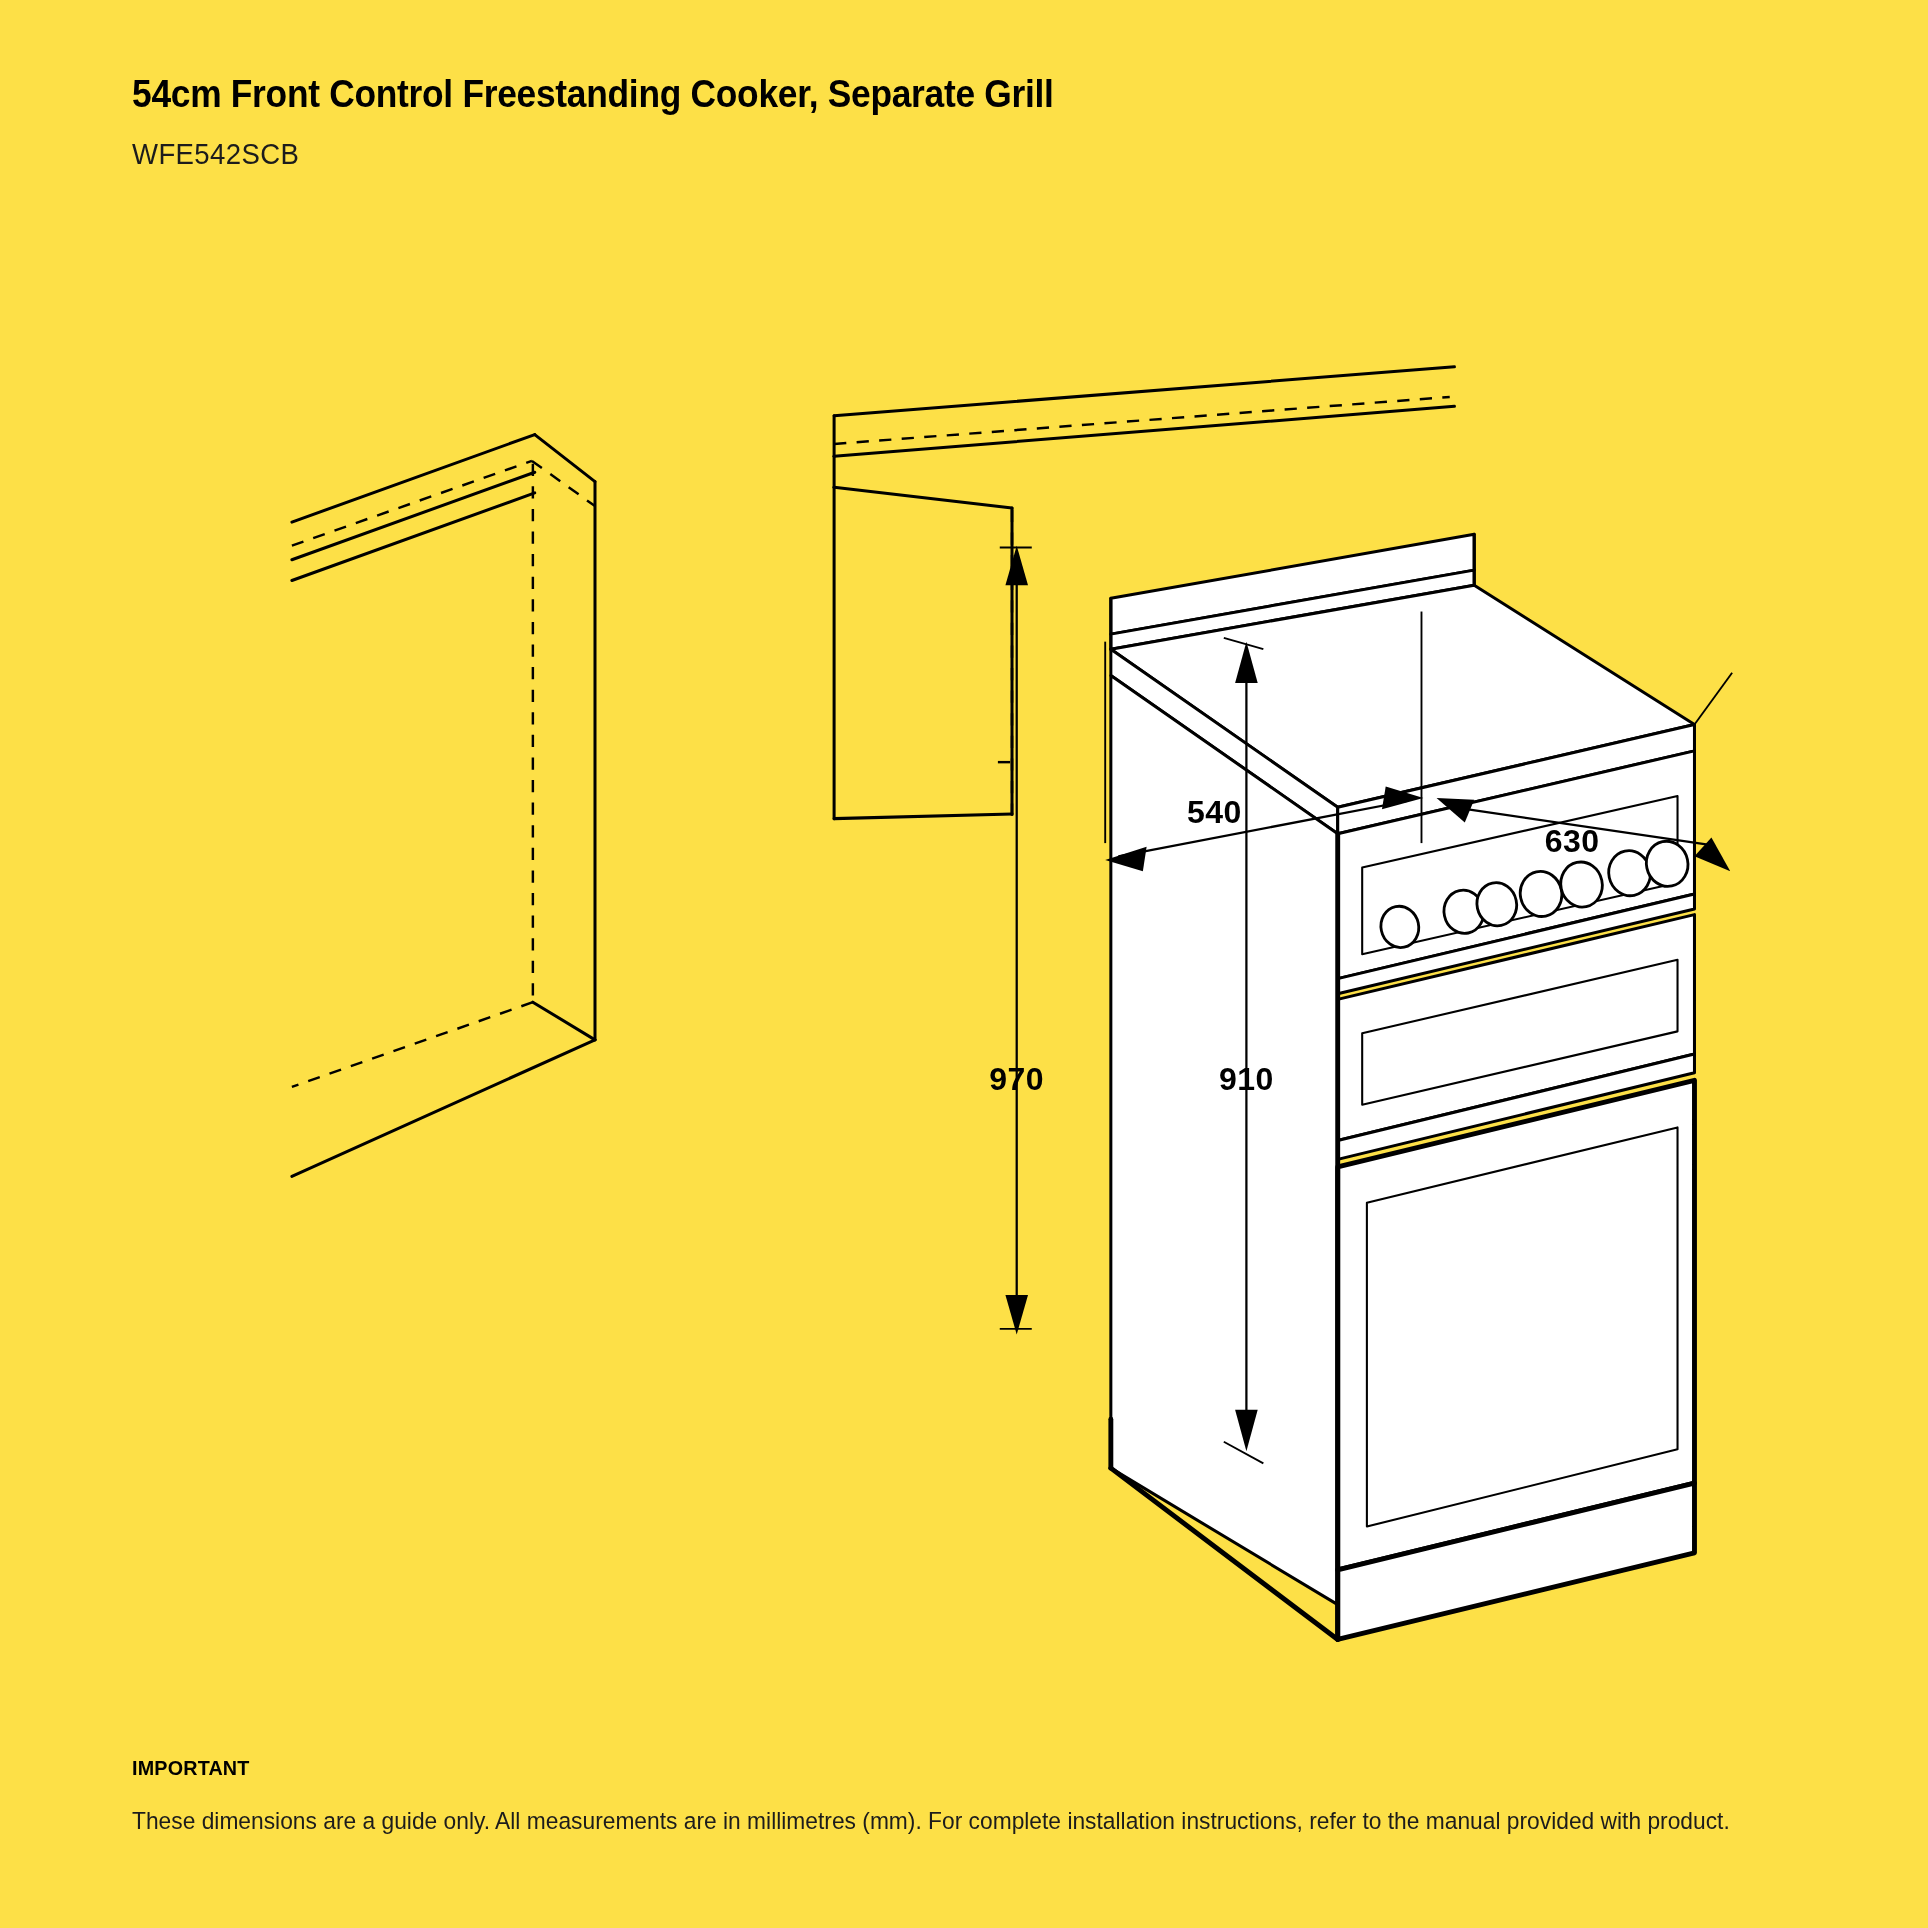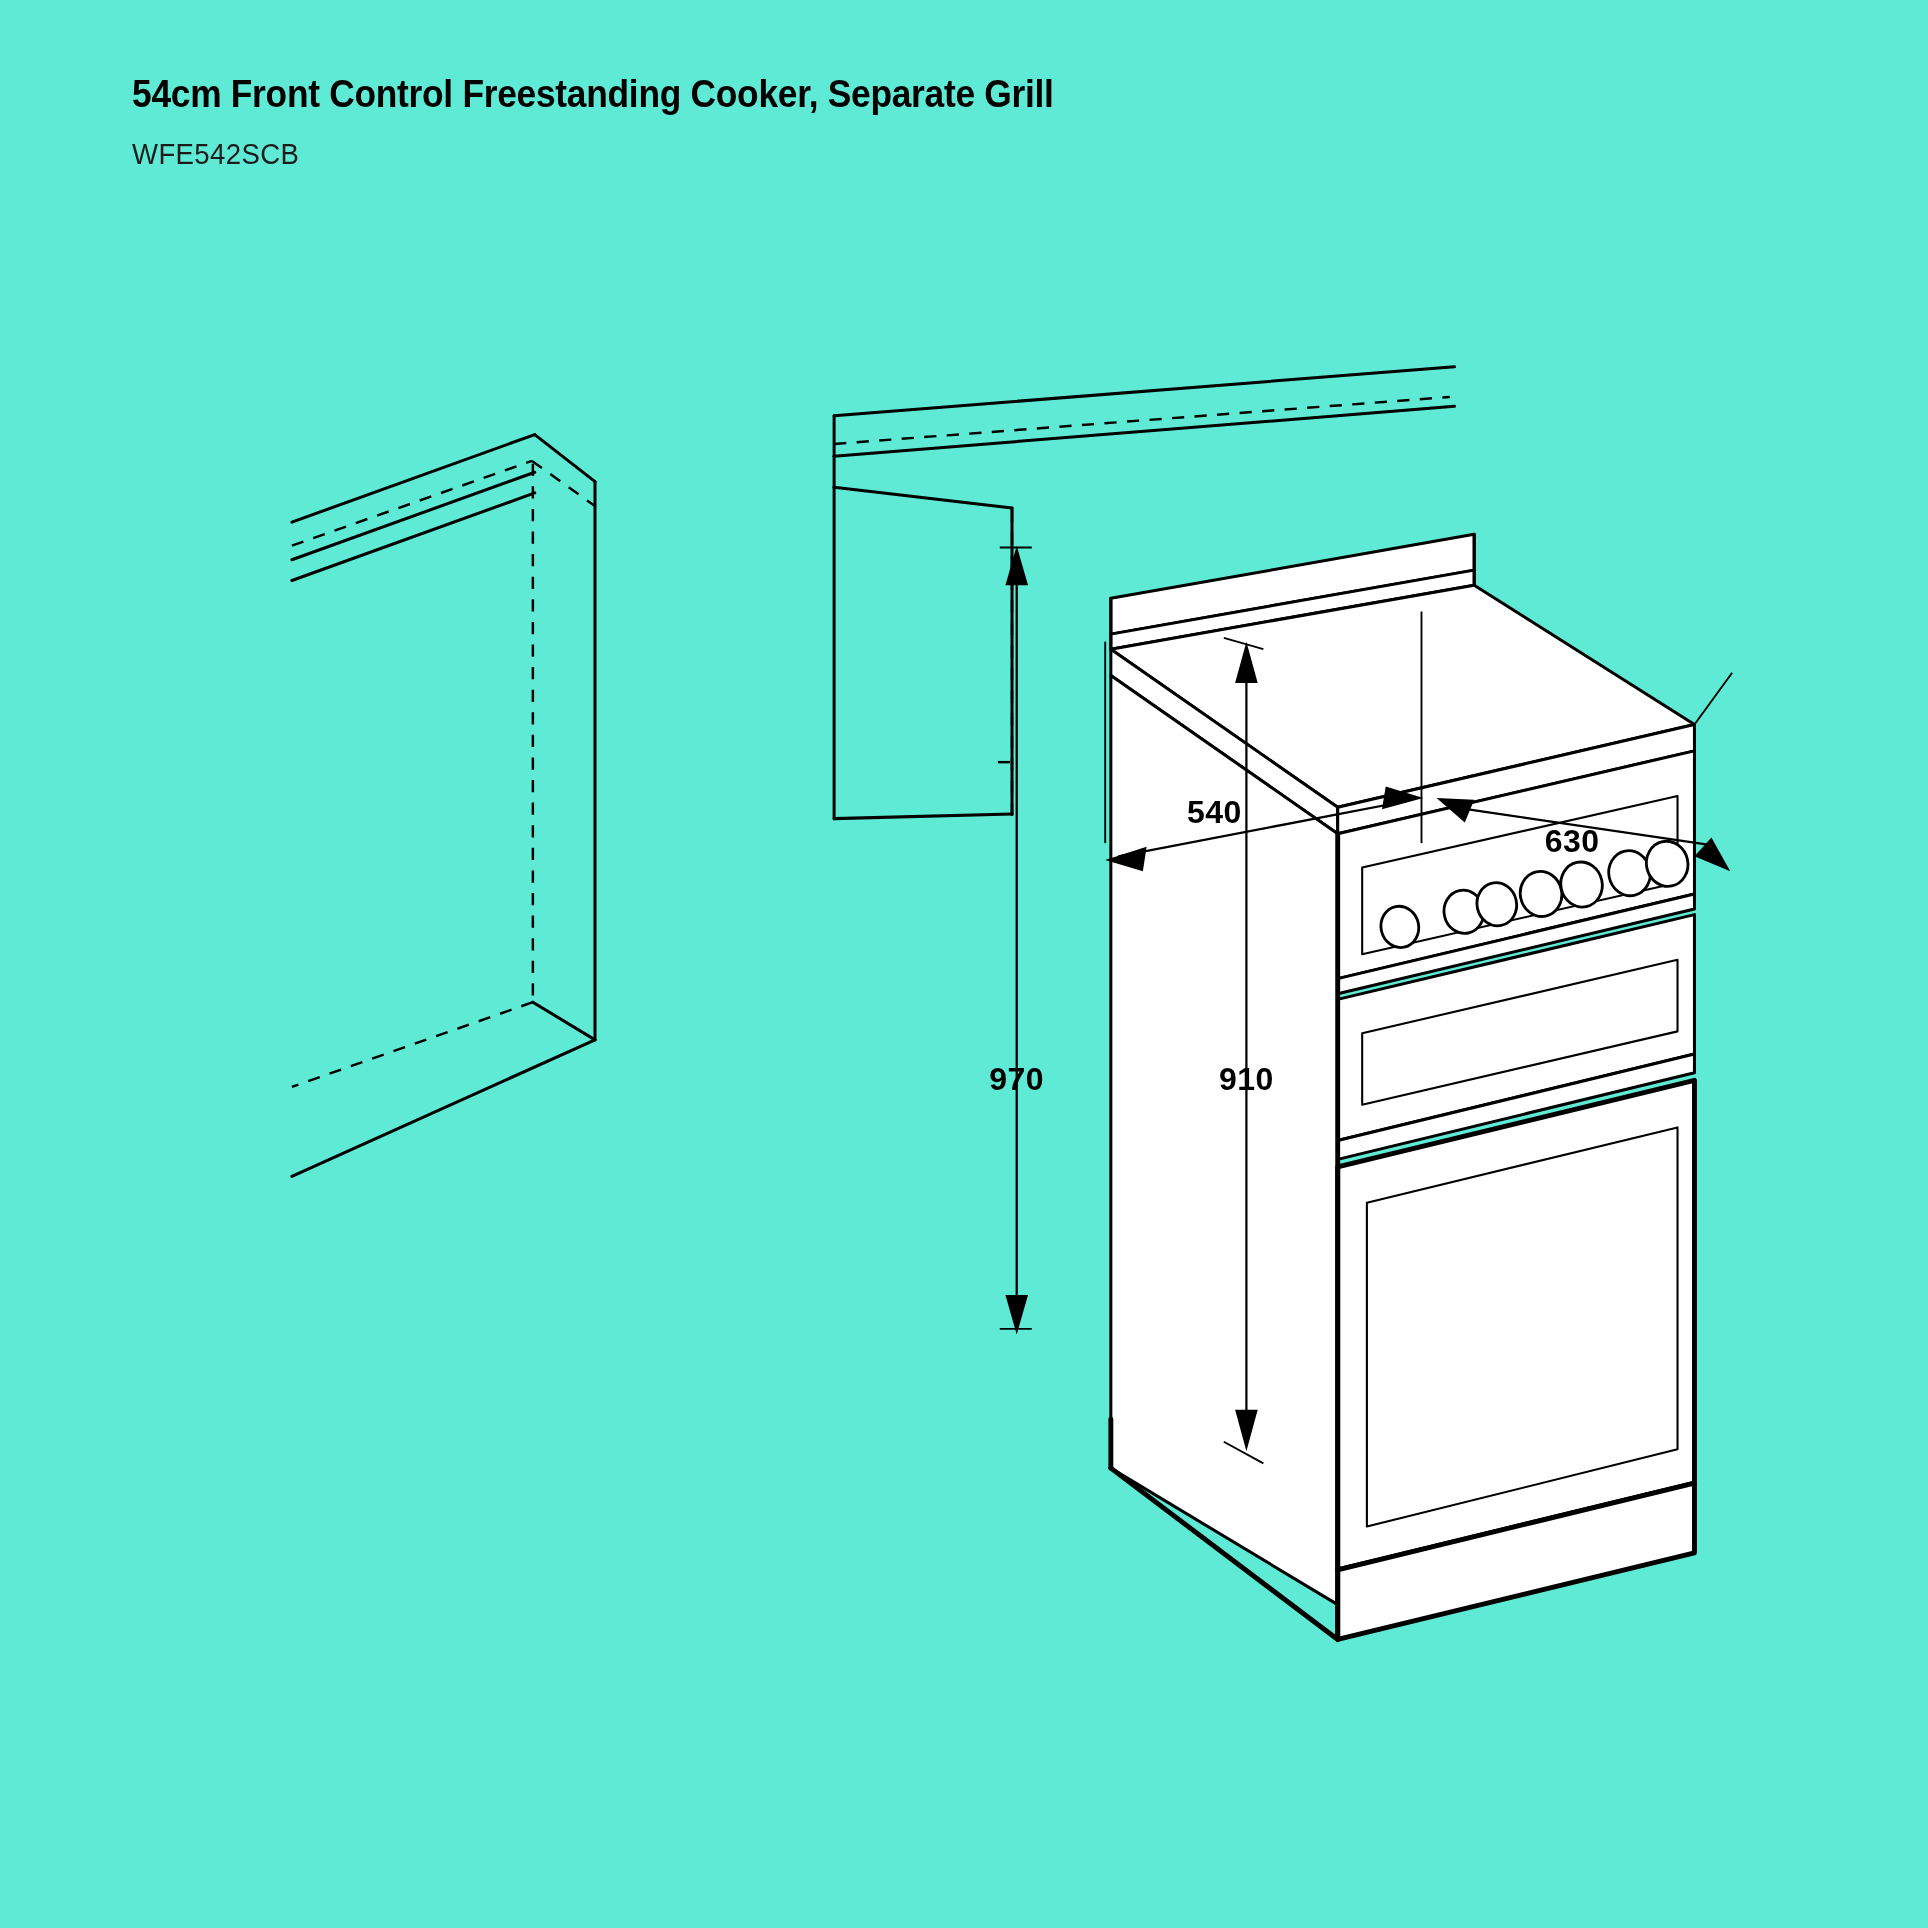--- a/index.html
+++ b/index.html
@@ -12,21 +12,21 @@
     width: 1928px;
     height: 1928px;
     font-family: "Liberation Sans", sans-serif;
     color: #1a1a1a;
     position: relative;
     overflow: hidden;
   }
   .page {
     position: absolute;
     inset: 0;
-    background: #5eead4;
+    background: #fde047;
   }
 
   
   .header {
     position: absolute;
     left: 132px;
     top: 73px;
     width: 1657px;
   }
   .product-title {
@@ -327,15 +327,19 @@
 
         <path class="dim-line" d="M 1324 450 L 1324 1272"></path>
         <polygon class="arrow-head" points="1324,432 1312,476 1336,476"></polygon>
         <polygon class="arrow-head" points="1324,1292 1312,1248 1336,1248"></polygon>
         <text class="dim-label" x="1324" y="908" text-anchor="middle">910</text>
       </g>
 
     </svg>
   </div>
 
+  <div class="footer">
+    <div class="footer-heading">IMPORTANT</div>
+    <div class="footer-note">These dimensions are a guide only. All measurements are in millimetres (mm). For complete installation instructions, refer to the manual provided with product.</div>
+  </div>
 
 </div>
 
 
 </body></html>

